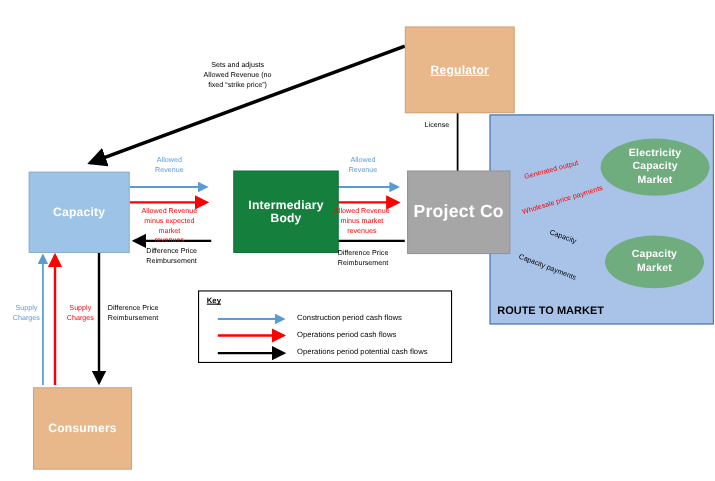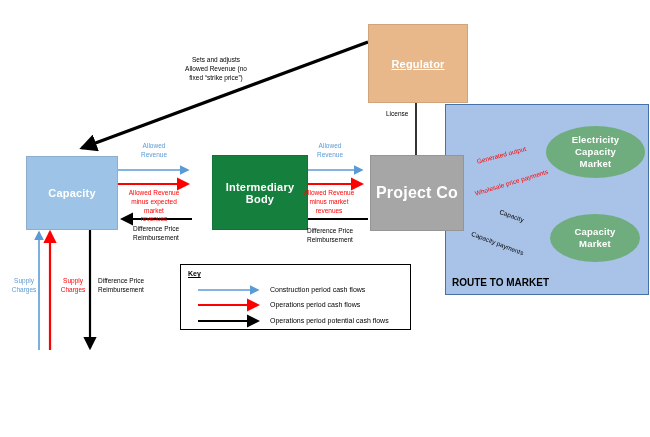--- a/index.html
+++ b/index.html
@@ -136,20 +136,23 @@
   </div>
 
   <div class="node rect" id="projectco">
     <span>Project Co</span>
   </div>
 
   <div class="node rect" id="regulator">
     <span>Regulator</span>
   </div>
 
+  <div class="node rect" id="consumers">
+    <span>Consumers</span>
+  </div>
 
   <div class="node ellipse" id="ews-market">
     <span>
       <span>Electricity</span><br>
       <span>Capacity</span><br>
       <span>Market</span>
     </span>
   </div>
 
   <div class="node ellipse" id="cap-market">

